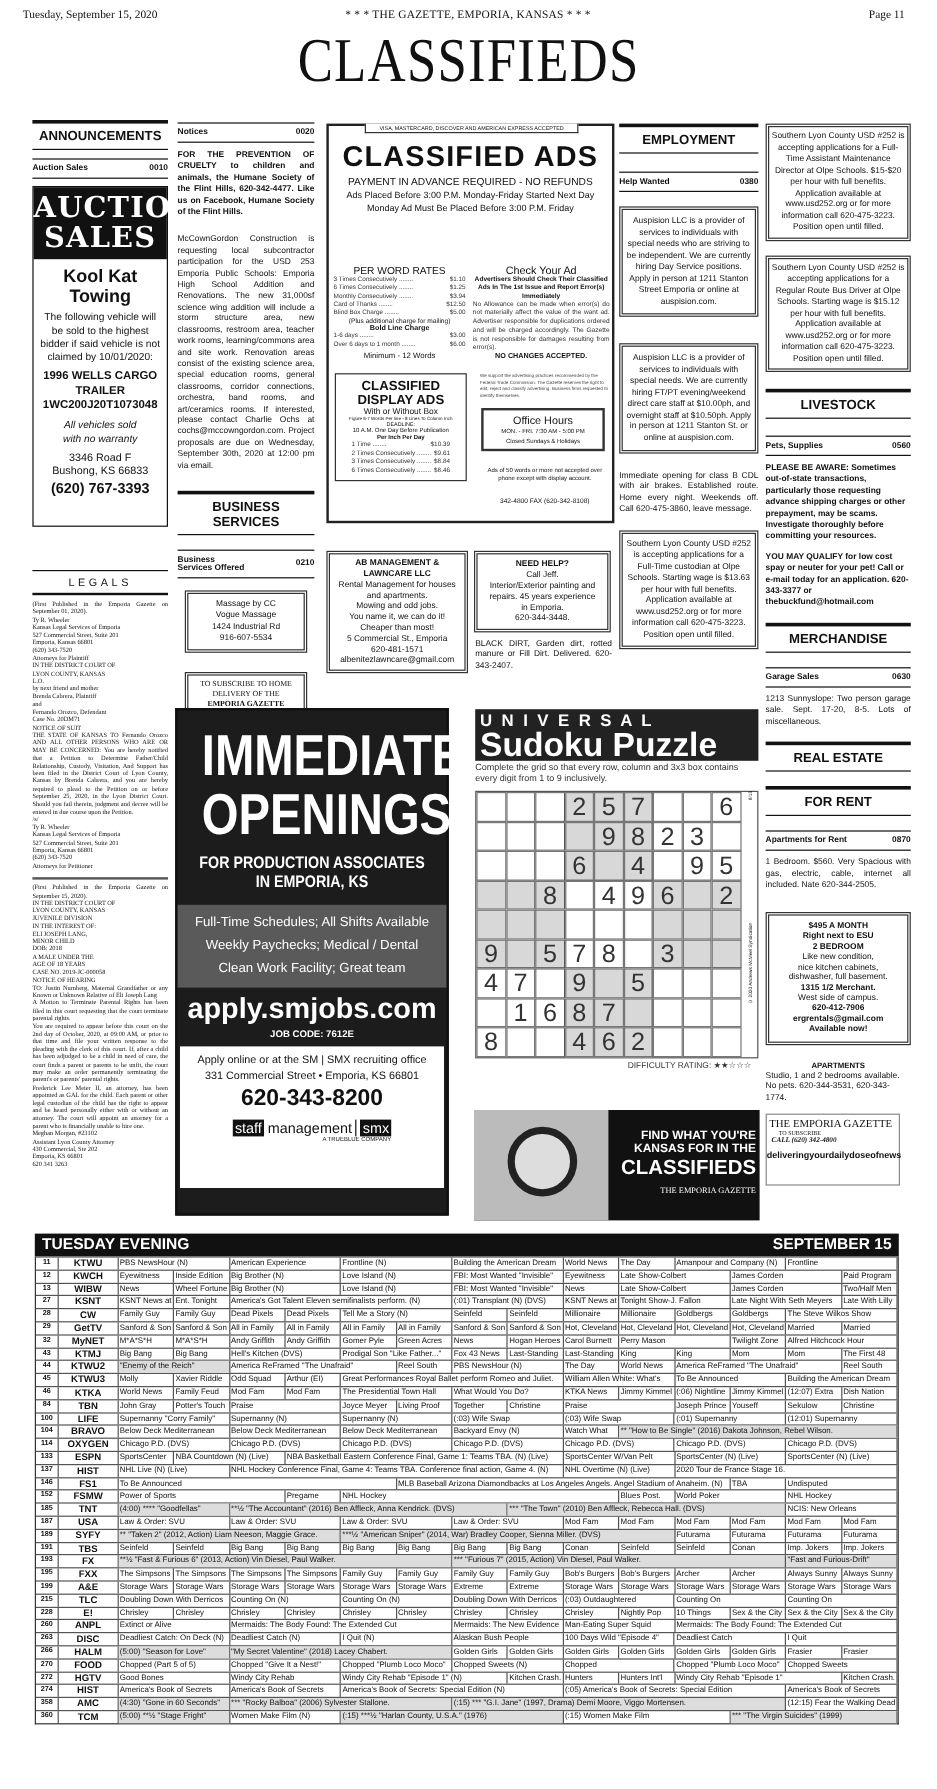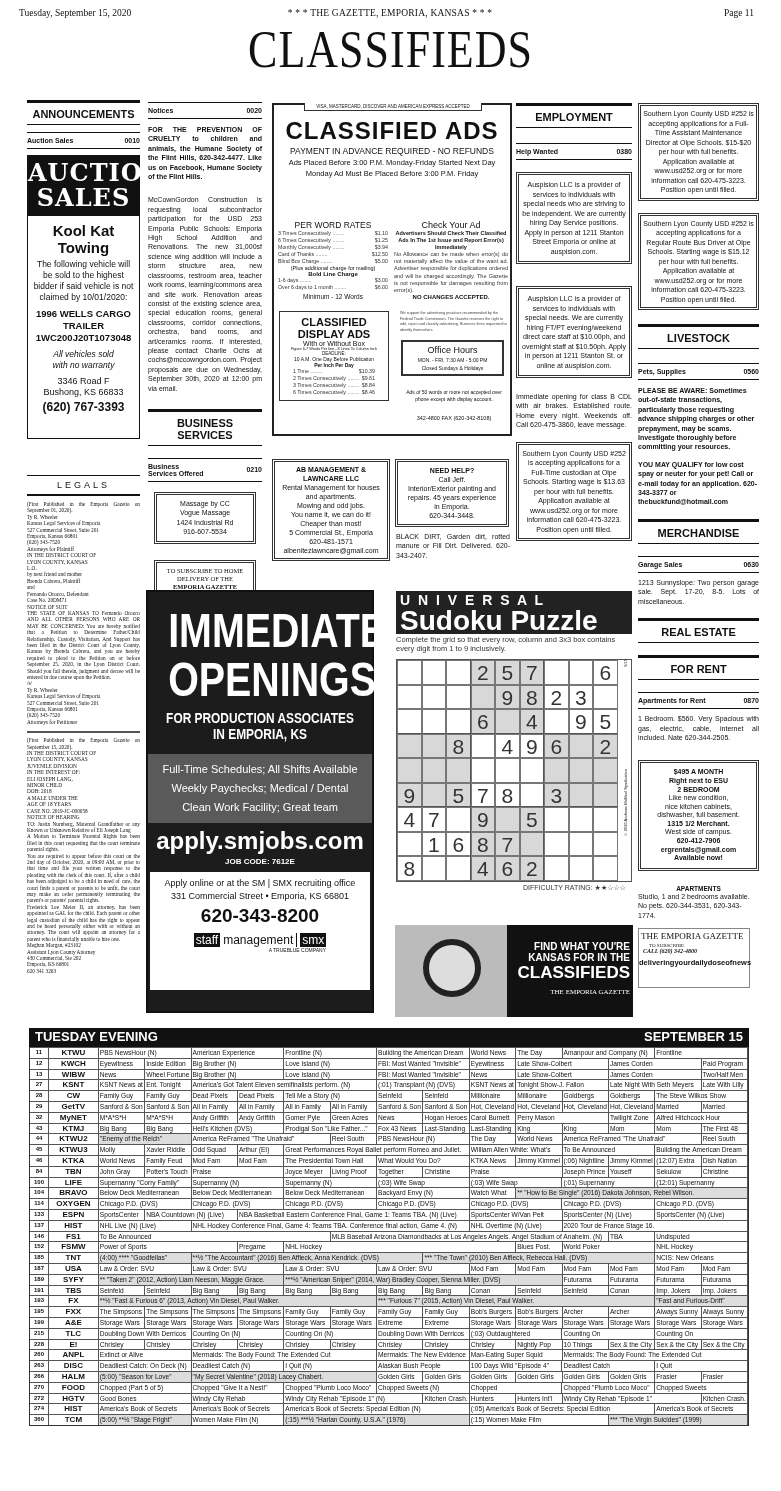--- a/index.html
+++ b/index.html
@@ -877,20 +877,28 @@
     <div class="tvrow">
       <div class="num">274</div>
       <div class="call">HIST</div>
       <div class="prog" style="width: 93px;">America's Book of Secrets</div>
       <div class="prog" style="width: 93px;">America's Book of Secrets</div>
       <div class="prog" style="width: 186px;">America's Book of Secrets: Special Edition (N)</div>
       <div class="prog" style="width: 186px;">(:05) America's Book of Secrets: Special Edition</div>
       <div class="prog" style="width: 93px;">America's Book of Secrets</div>
     </div>
     <div class="tvrow">
+      <div class="num">358</div>
+      <div class="call">AMC</div>
+      <div class="prog sh" style="width: 93px;">(4:30) "Gone in 60 Seconds"</div>
+      <div class="prog sh" style="width: 186px;">*** "Rocky Balboa" (2006) Sylvester Stallone.</div>
+      <div class="prog sh" style="width: 279px;">(:15) *** "G.I. Jane" (1997, Drama) Demi Moore, Viggo Mortensen.</div>
+      <div class="prog" style="width: 93px;">(12:15) Fear the Walking Dead</div>
+    </div>
+    <div class="tvrow">
       <div class="num">360</div>
       <div class="call">TCM</div>
       <div class="prog sh" style="width: 93px;">(5:00) **½ "Stage Fright"</div>
       <div class="prog" style="width: 93px;">Women Make Film (N)</div>
       <div class="prog sh" style="width: 186px;">(:15) ***½ "Harlan County, U.S.A." (1976)</div>
       <div class="prog" style="width: 139.5px;">(:15) Women Make Film</div>
       <div class="prog sh" style="width: 139.5px;">*** "The Virgin Suicides" (1999)</div>
     </div>
   </div>
 

